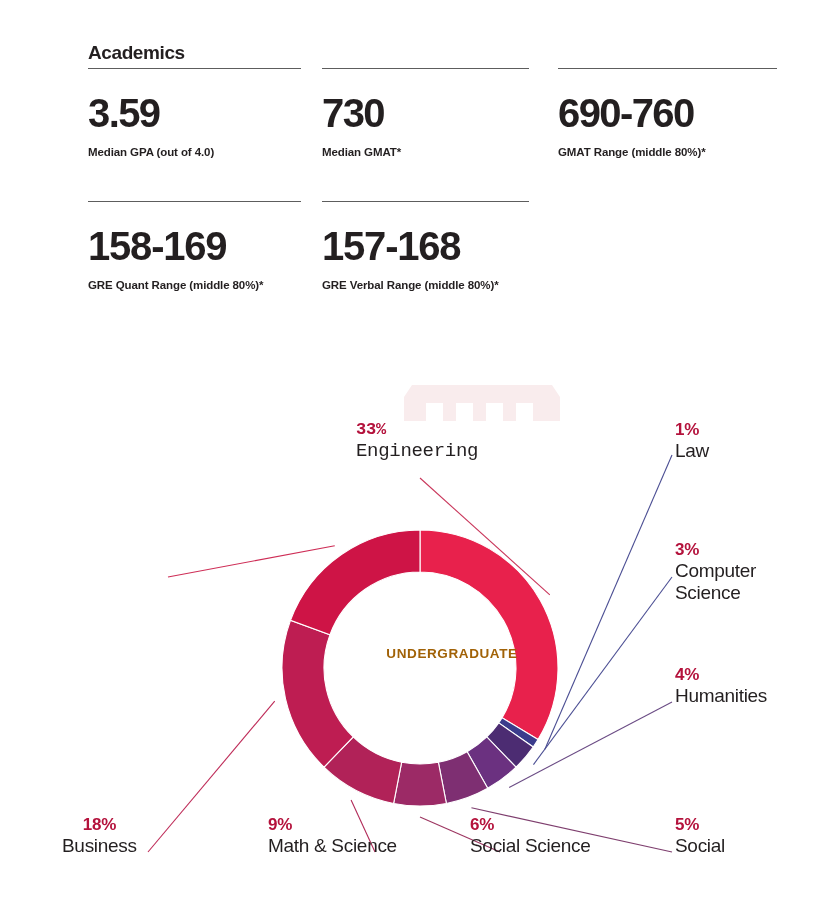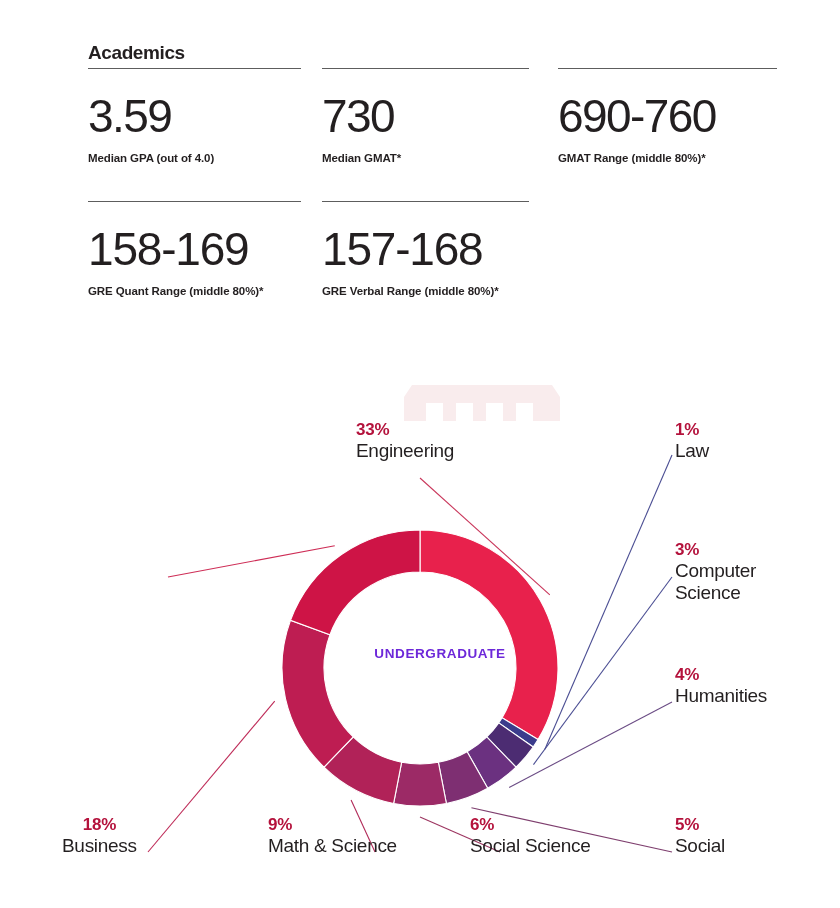--- a/index.html
+++ b/index.html
@@ -55,23 +55,23 @@
     width: 213px;
     height: 1px;
     background: #5d5d5d;
     margin-bottom: 25px;
   }
 
   .stat.col2 .stat-rule { width: 207px; }
   .stat.col3 .stat-rule { width: 219px; }
 
   .stat-value {
-    font-size: 46px;
+    font-size: 40px;
     line-height: 0.96;
-    font-weight: 400;
+    font-weight: 700;
     letter-spacing: -1.6px;
     color: #231f20;
     white-space: nowrap;
   }
 
   .stat-label {
     margin-top: 14px;
     font-size: 11.5px;
     font-weight: 700;
     letter-spacing: -0.1px;
@@ -113,29 +113,29 @@
     left: 398px;
     top: 22px;
     width: 168px;
     height: 48px;
     opacity: 1;
     pointer-events: none;
   }
 
   .donut-center-text {
     position: absolute;
-    left: 320px;
+    left: 332px;
     top: 290px;
     width: 240px;
     text-align: center;
     font-size: 13.5px;
     font-weight: 700;
     letter-spacing: 0.6px;
     line-height: 1.35;
-    color: #6d28d9;
+    color: #a16207;
   }
 
   
   .callout {
     position: absolute;
   }
   .callout .pct {
     font-size: 17px;
     font-weight: 700;
     color: #b4123c;
@@ -144,21 +144,21 @@
   }
   .callout .name {
     font-size: 19px;
     font-weight: 400;
     color: #231f20;
     letter-spacing: -0.3px;
     line-height: 1.16;
     white-space: pre-line;
   }
 
-  .c-engineering { left: 356px; top: 65px; }
+  .c-engineering { left: 356px; top: 65px; font-family: Liberation Mono, monospace; }
   .c-law         { left: 675px; top: 65px; }
   .c-cs          { left: 675px; top: 185px; }
   .c-humanities  { left: 675px; top: 310px; }
   .c-other       { left: 675px; top: 460px; }
   .c-economics   { left: 62px;  top: 165px; }
   .c-business    { left: 62px;  top: 460px; text-align: center; }
   .c-math        { left: 268px; top: 460px; }
   .c-social      { left: 470px; top: 460px; }
 </style>
 </head>

